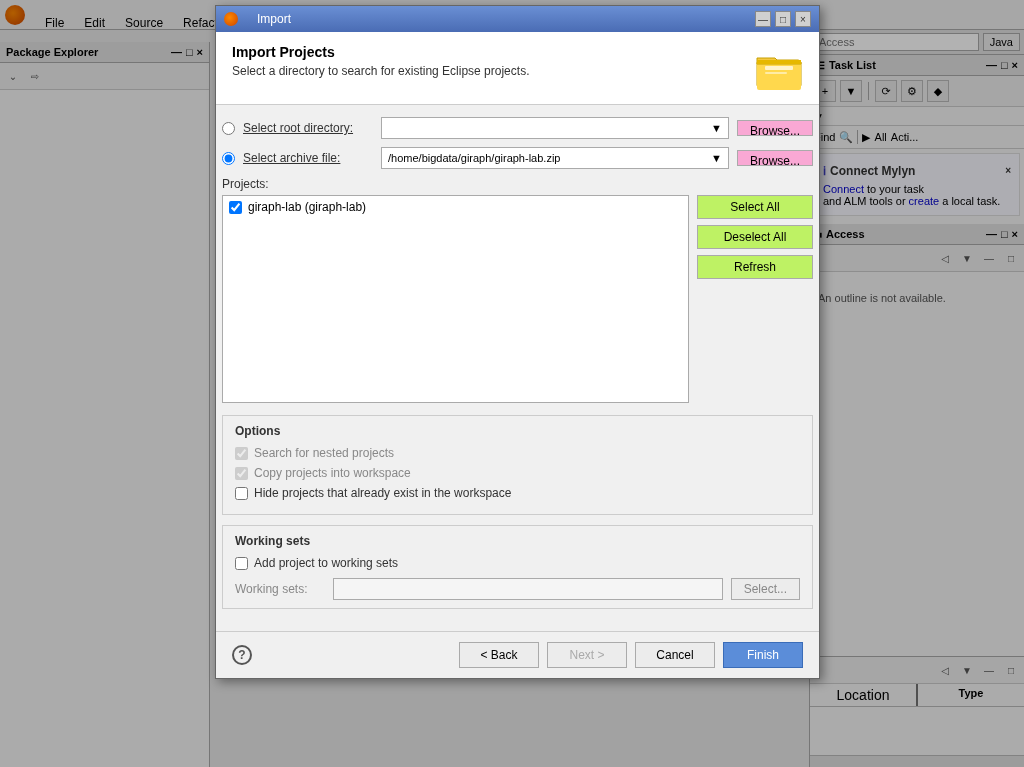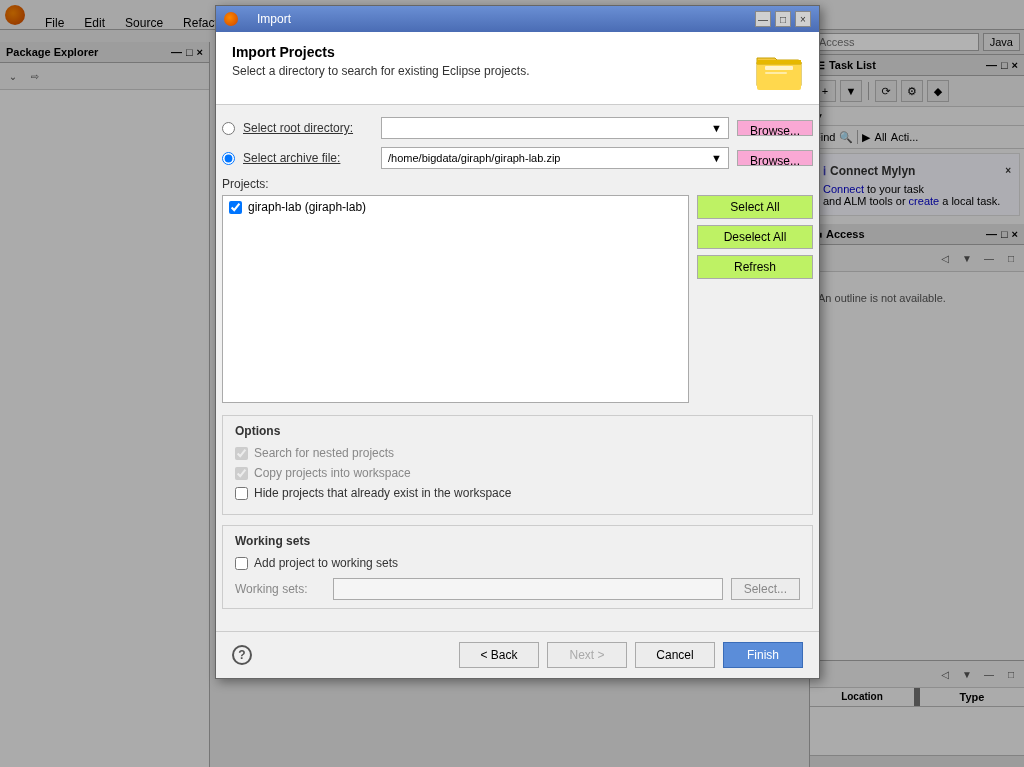--- a/index.html
+++ b/index.html
@@ -586,21 +586,21 @@
     </div>
 
     <div style="position:absolute;bottom:0;left:0;right:0;border-top:1px solid #aaa;background:#f5f5f5;">
       <div style="padding:4px;display:flex;justify-content:flex-end;gap:4px;border-bottom:1px solid #ccc;background:#eeeeee;">
         <button class="icon-btn">◁</button>
         <button class="icon-btn">▼</button>
         <button class="icon-btn">—</button>
         <button class="icon-btn">□</button>
       </div>
       <div style="display:flex;border-bottom:1px solid #bbb;">
-        <div style="flex:1;padding:3px 6px;font-size:10px;font-weight:bold;border-right:6px solid #737373;text-align:center;">Location</div>
+        <div style="flex:1;padding:3px 6px;font-size:14px;font-weight:normal;border-right:2px solid #737373;text-align:center;">Location</div>
         <div style="flex:1;padding:3px 6px;font-size:11px;font-weight:bold;text-align:center;">Type</div>
       </div>
       <div style="height:60px;">
 
         <div style="position:absolute;bottom:0;left:0;right:0;height:12px;background:#e0e0e0;border-top:1px solid #bbb;"></div>
       </div>
     </div>
   </div>
 
 </div>

